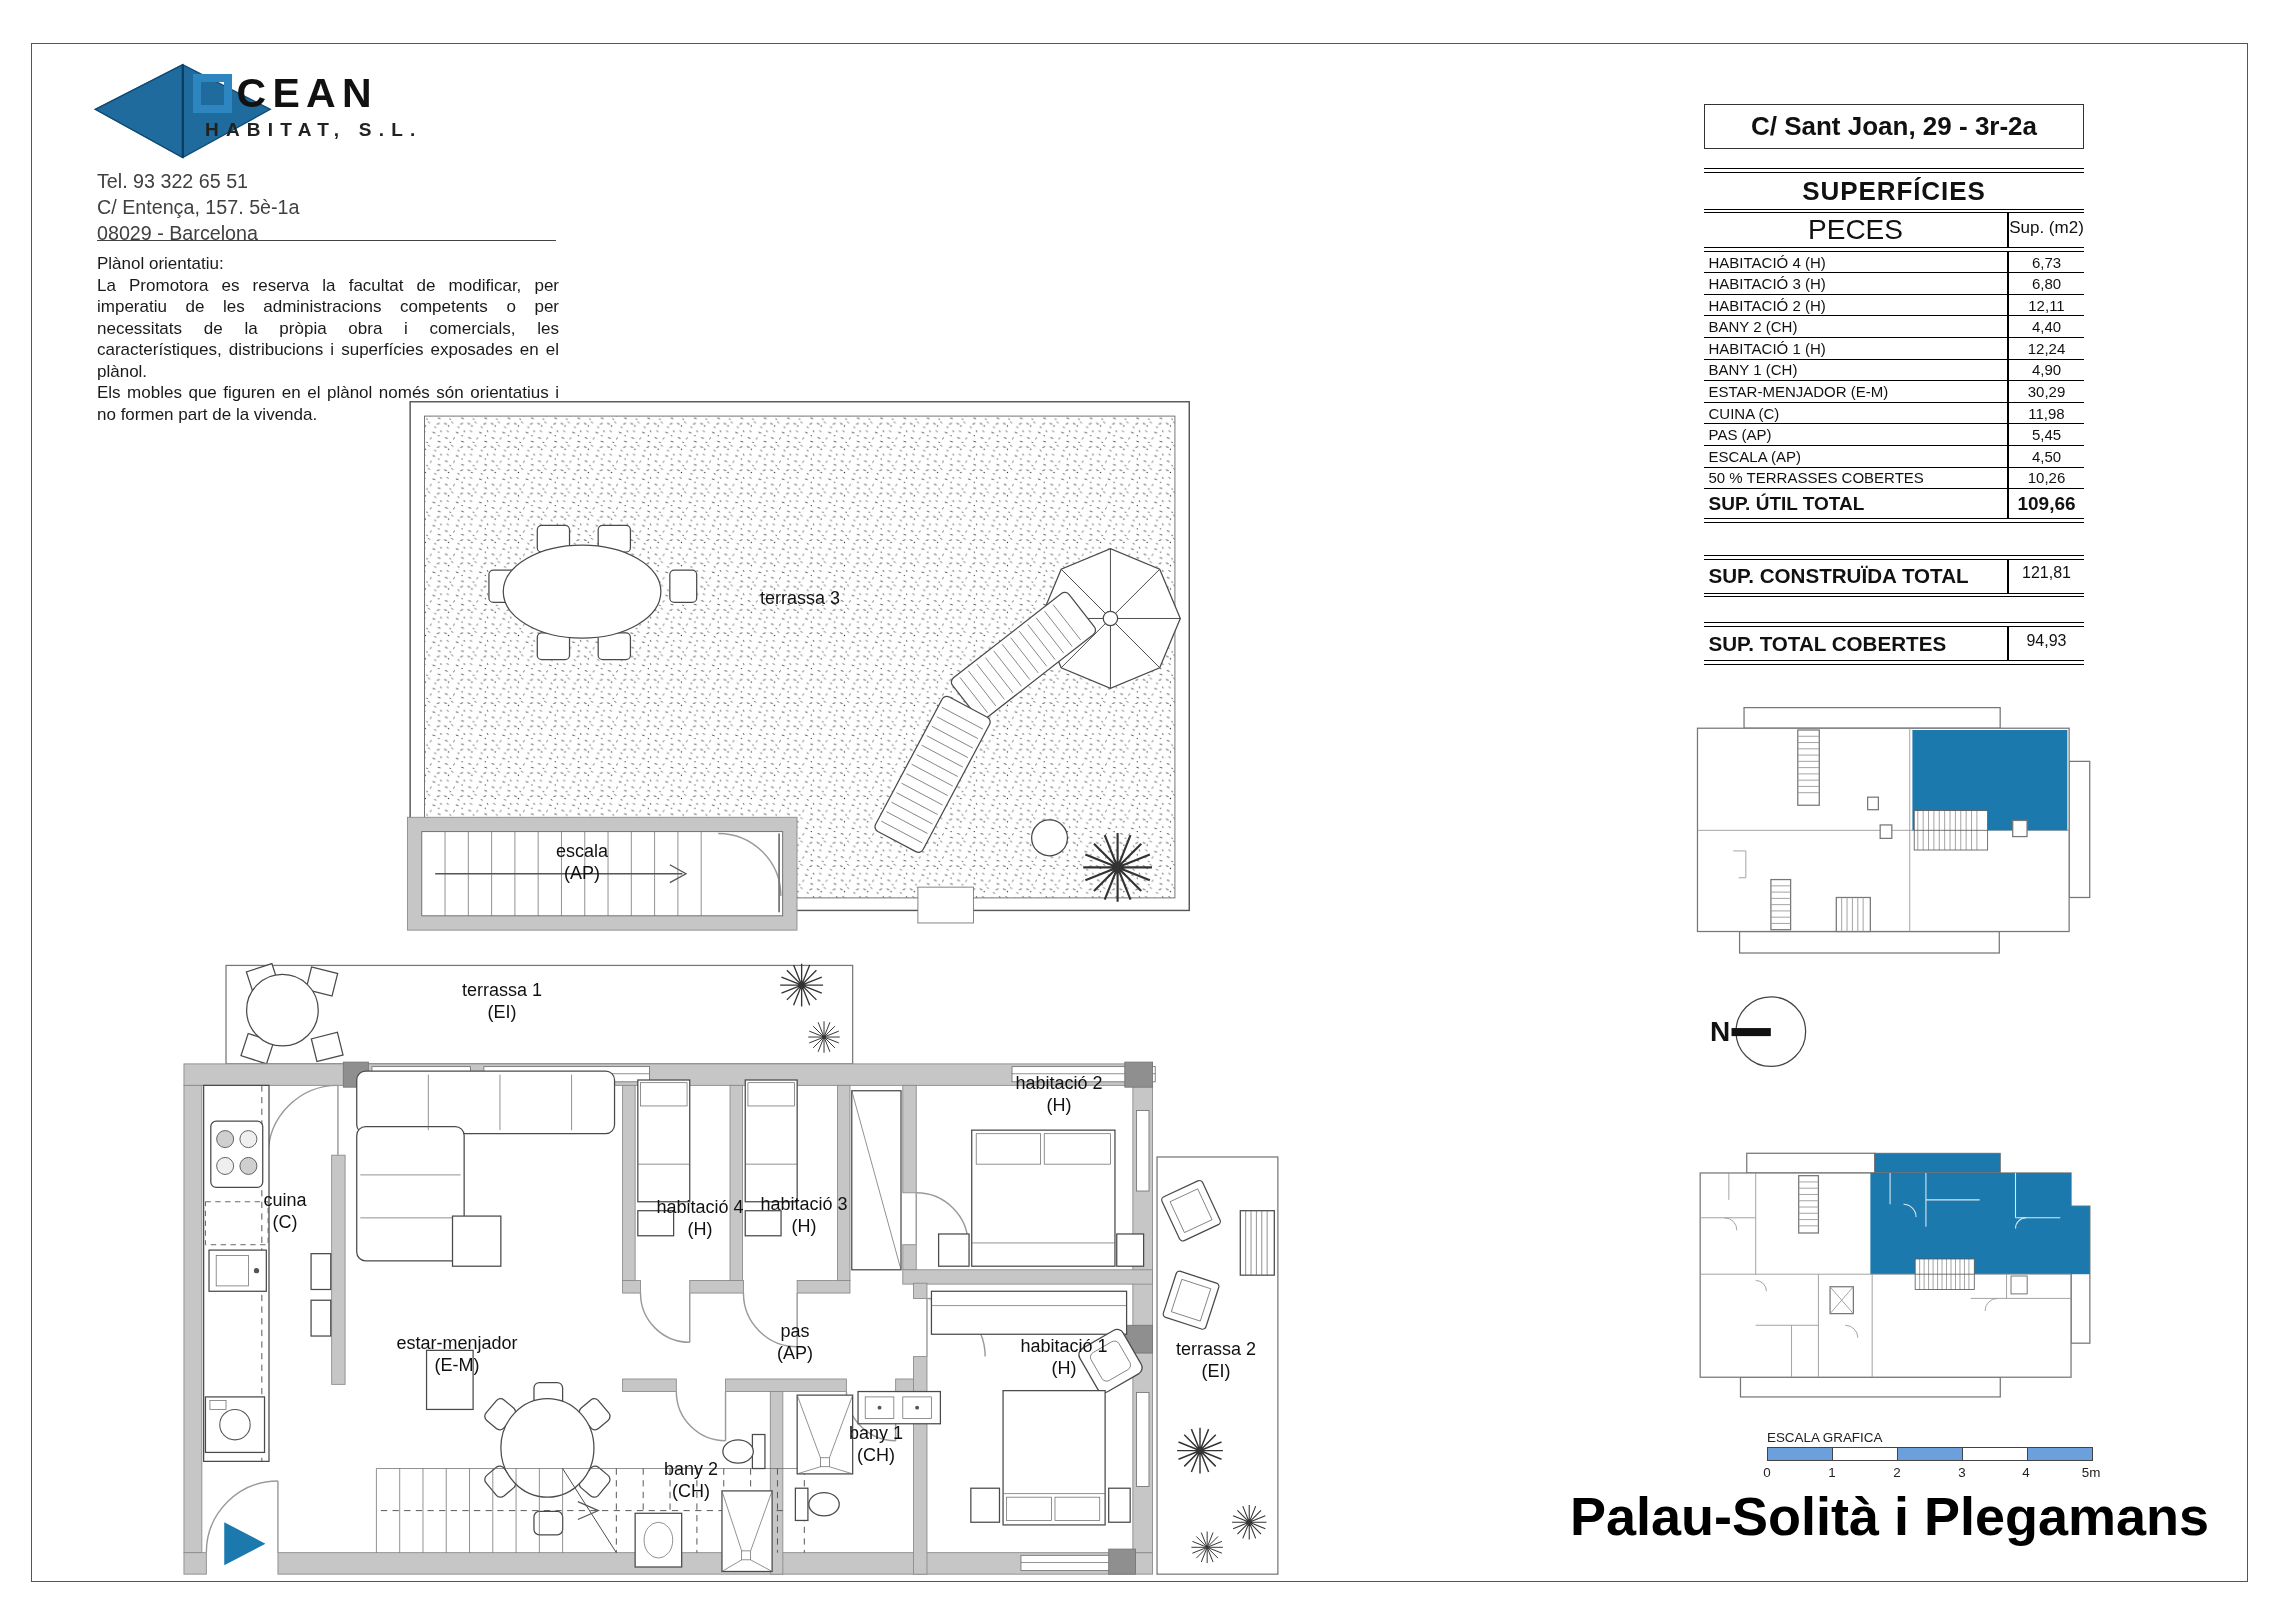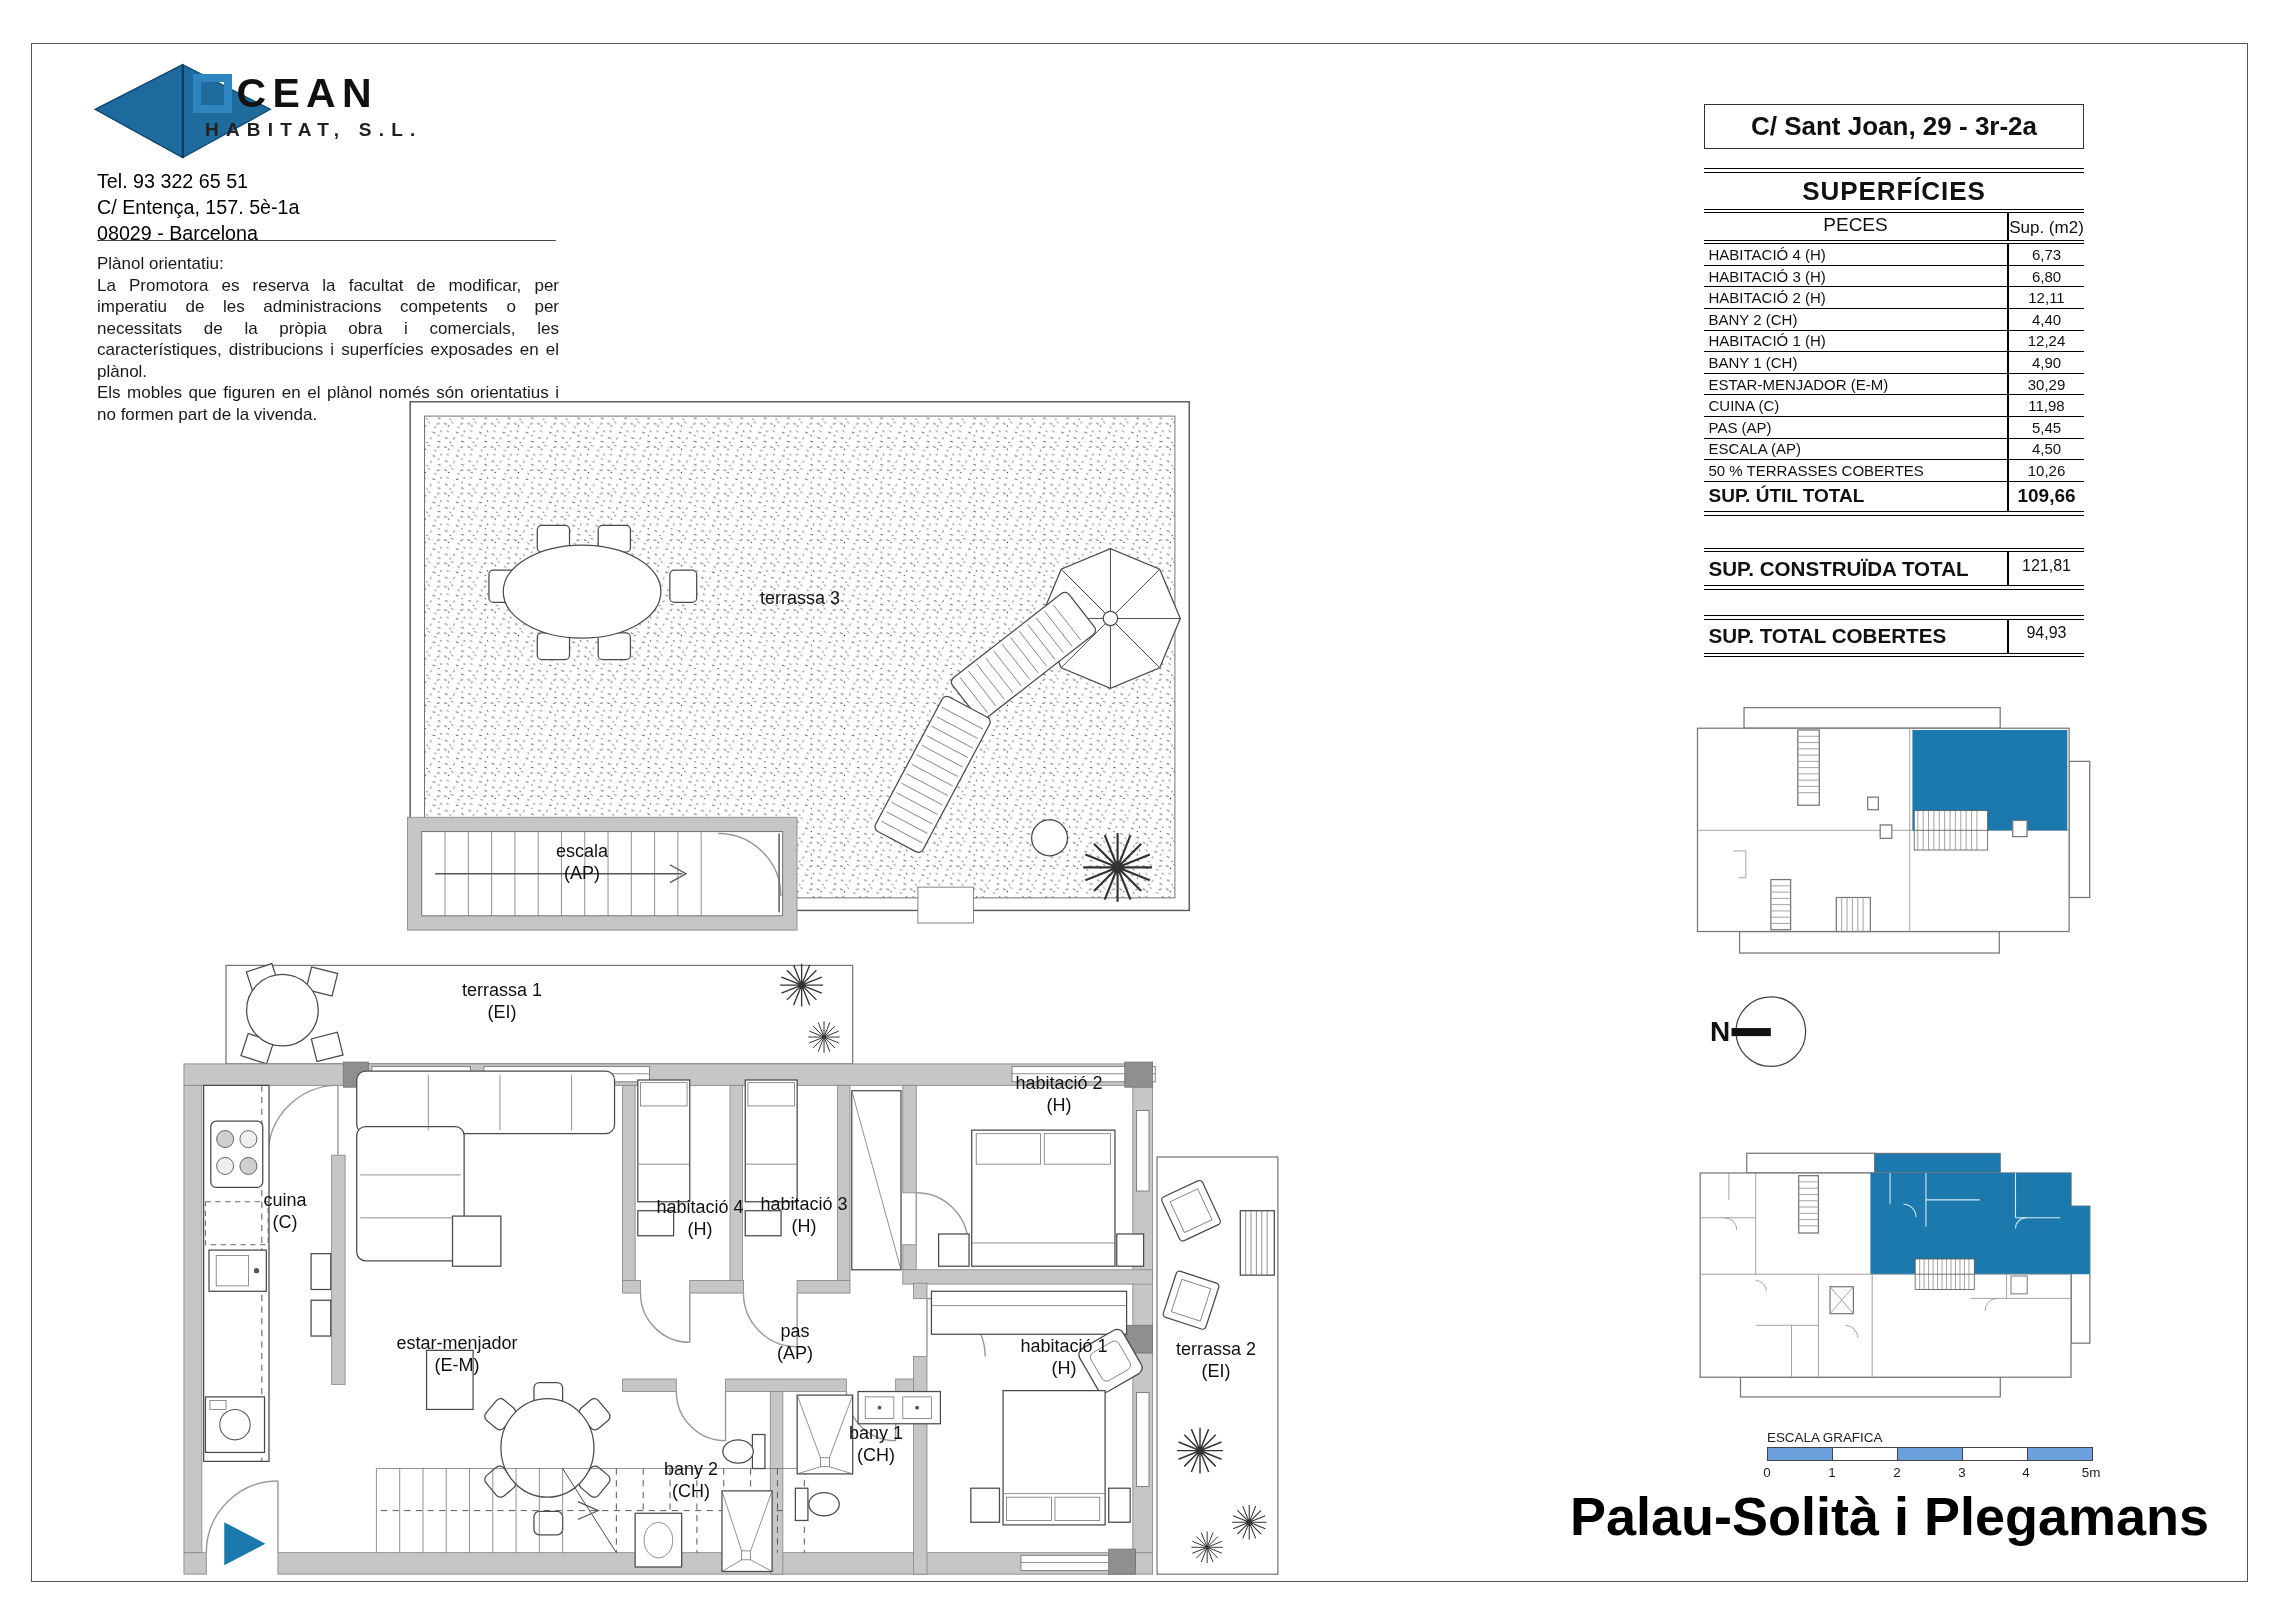--- a/index.html
+++ b/index.html
@@ -13,35 +13,35 @@
         font-family:"Liberation Sans","DejaVu Sans",sans-serif;color:#111;}
   .frame{position:absolute;left:31px;top:43px;width:2215px;height:1537px;border:1.8px solid #555;}
 
   
   .brand{position:absolute;left:93px;top:54px;width:537px;}
   .brand-row{position:relative;height:116px;}
   .brand-text{position:absolute;left:100px;top:16px;}
   .brand-name{display:flex;align-items:center;font-weight:bold;font-size:41px;letter-spacing:6.3px;color:#111;text-align:center;}
   .o-square{display:inline-block;width:23px;height:23px;border:8px solid var(--logoblue);margin-right:4.5px;}
   .brand-sub{font-size:19px;letter-spacing:7.2px;font-weight:bold;color:#222;margin-top:1.8px;margin-left:12px;}
-  .addr{position:absolute;left:97px;top:168px;font-size:19.7px;line-height:26px;color:#000000;}
+  .addr{position:absolute;left:97px;top:168px;font-size:19.7px;line-height:26px;color:#404040;}
   .hr1{position:absolute;left:97px;top:240px;width:459px;border-top:1.8px solid #444;}
   .disclaimer{position:absolute;left:97px;top:253px;width:462px;font-size:17px;line-height:21.5px;color:#1a1a1a;text-align:justify;}
   .disclaimer .dt{text-align:left;}
 
   
   .surfaces{position:absolute;left:1704px;top:104px;width:380px;}
   .unit-box{border:1.8px solid #333;text-align:center;font-weight:bold;font-size:26px;padding:6.3px 0 5.4px 0;margin-bottom:19.7px;}
   .rule-dbl{border-top:0.9px solid #000;border-bottom:0.9px solid #000;height:2.7px;}
   .surf-title{font-size:26px;font-weight:bold;text-align:center;letter-spacing:0.9px;padding:2.7px 0 1.8px 0;}
   .srow{display:flex;align-items:stretch;}
   .srow .slabel{flex:1;padding:1.8px 4.5px;font-size:15px;}
   .srow .svalue{width:75px;border-left:2.7px double #000;text-align:center;font-size:15px;padding:1.8px 0;}
   .rows .srow{border-bottom:0.9px solid #000;}
-  .srow.head .slabel{text-align:center;font-size:19px;padding:0.9px 0;}
+  .srow.head .slabel{text-align:center;font-size:28px;padding:0.9px 0;}
   .srow.head .svalue{font-size:17px;padding-top:4.5px;}
   .srow.total .slabel{font-weight:bold;font-size:19px;padding:3.6px 4.5px;}
   .srow.total .svalue{font-weight:bold;font-size:19px;padding-top:3.6px;}
   .tbox{margin-top:32px;}
   .tbox.second{margin-top:25px;}
   .tbox .srow .slabel{font-weight:bold;font-size:20.6px;padding:4.5px 4.5px;}
   .tbox .srow .svalue{font-weight:normal;font-size:16px;padding-top:4.5px;margin-left:28px;}
 
   
   .rlabel{position:absolute;transform:translate(-50%,-50%);text-align:center;font-size:18px;line-height:22.4px;color:#111;white-space:nowrap;}

